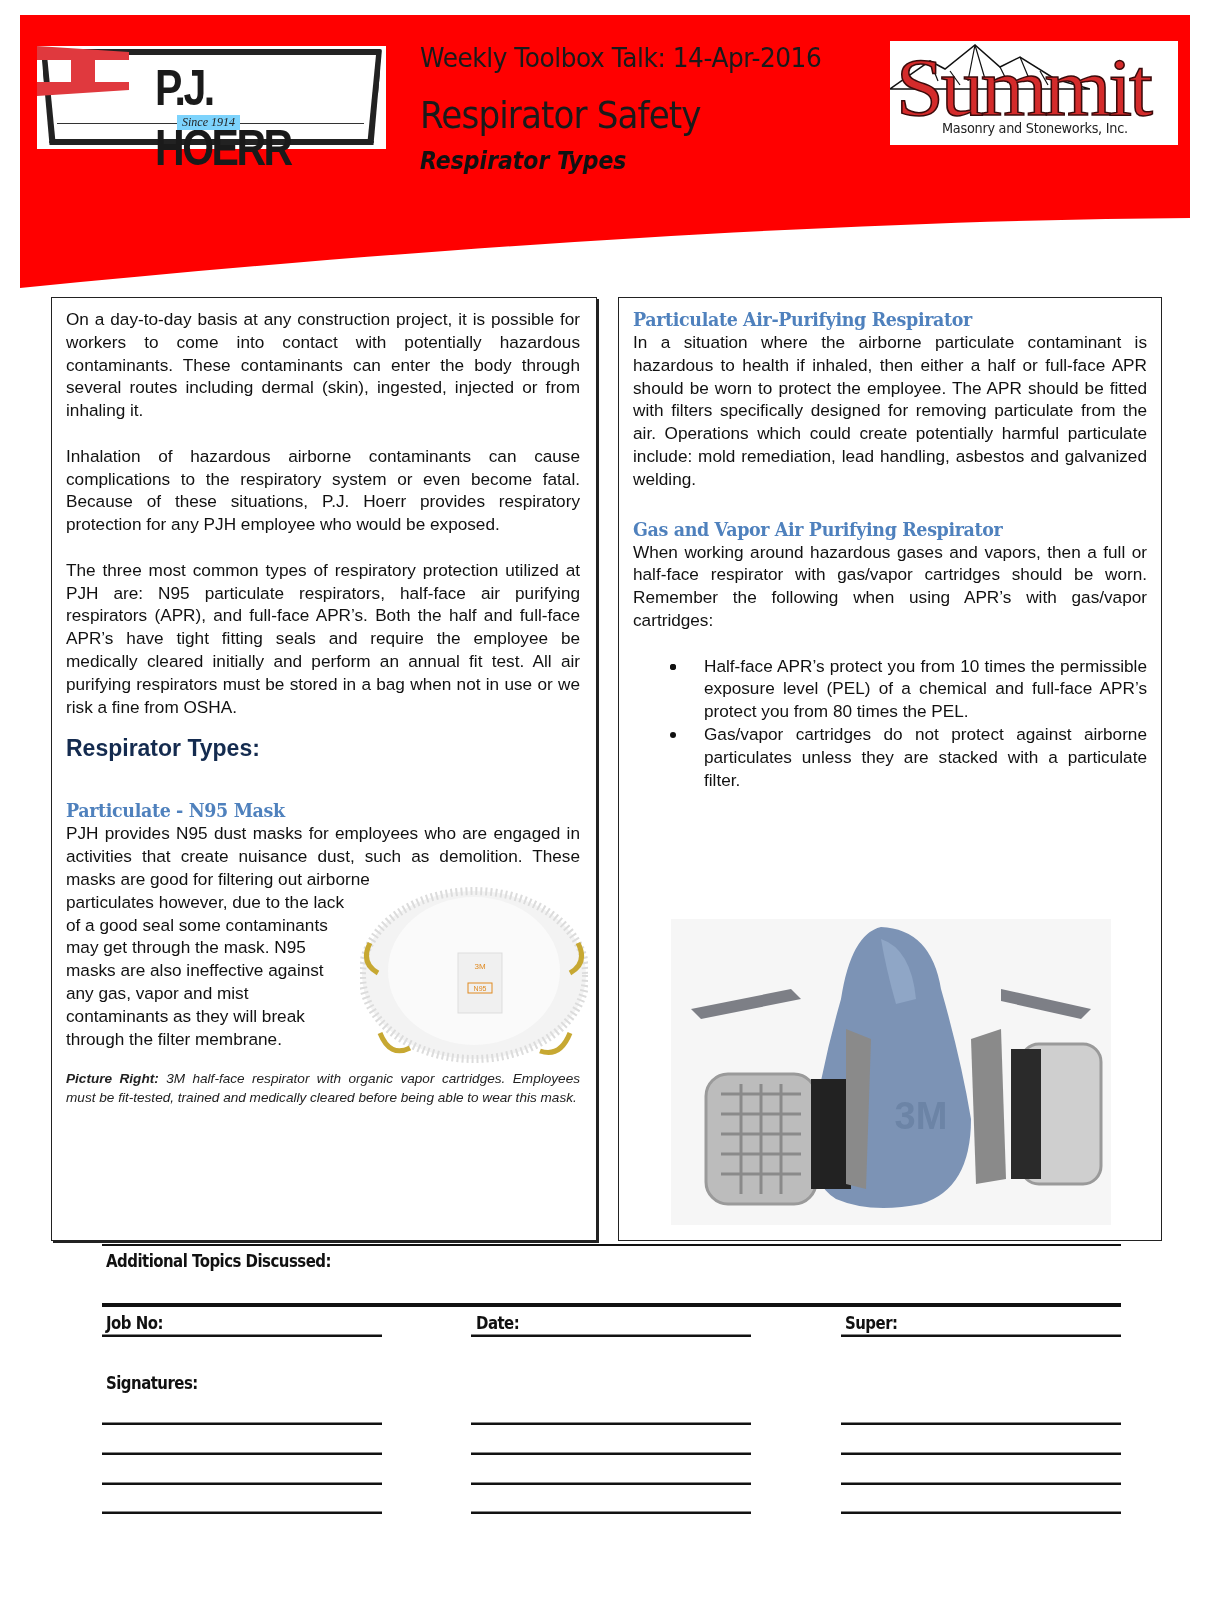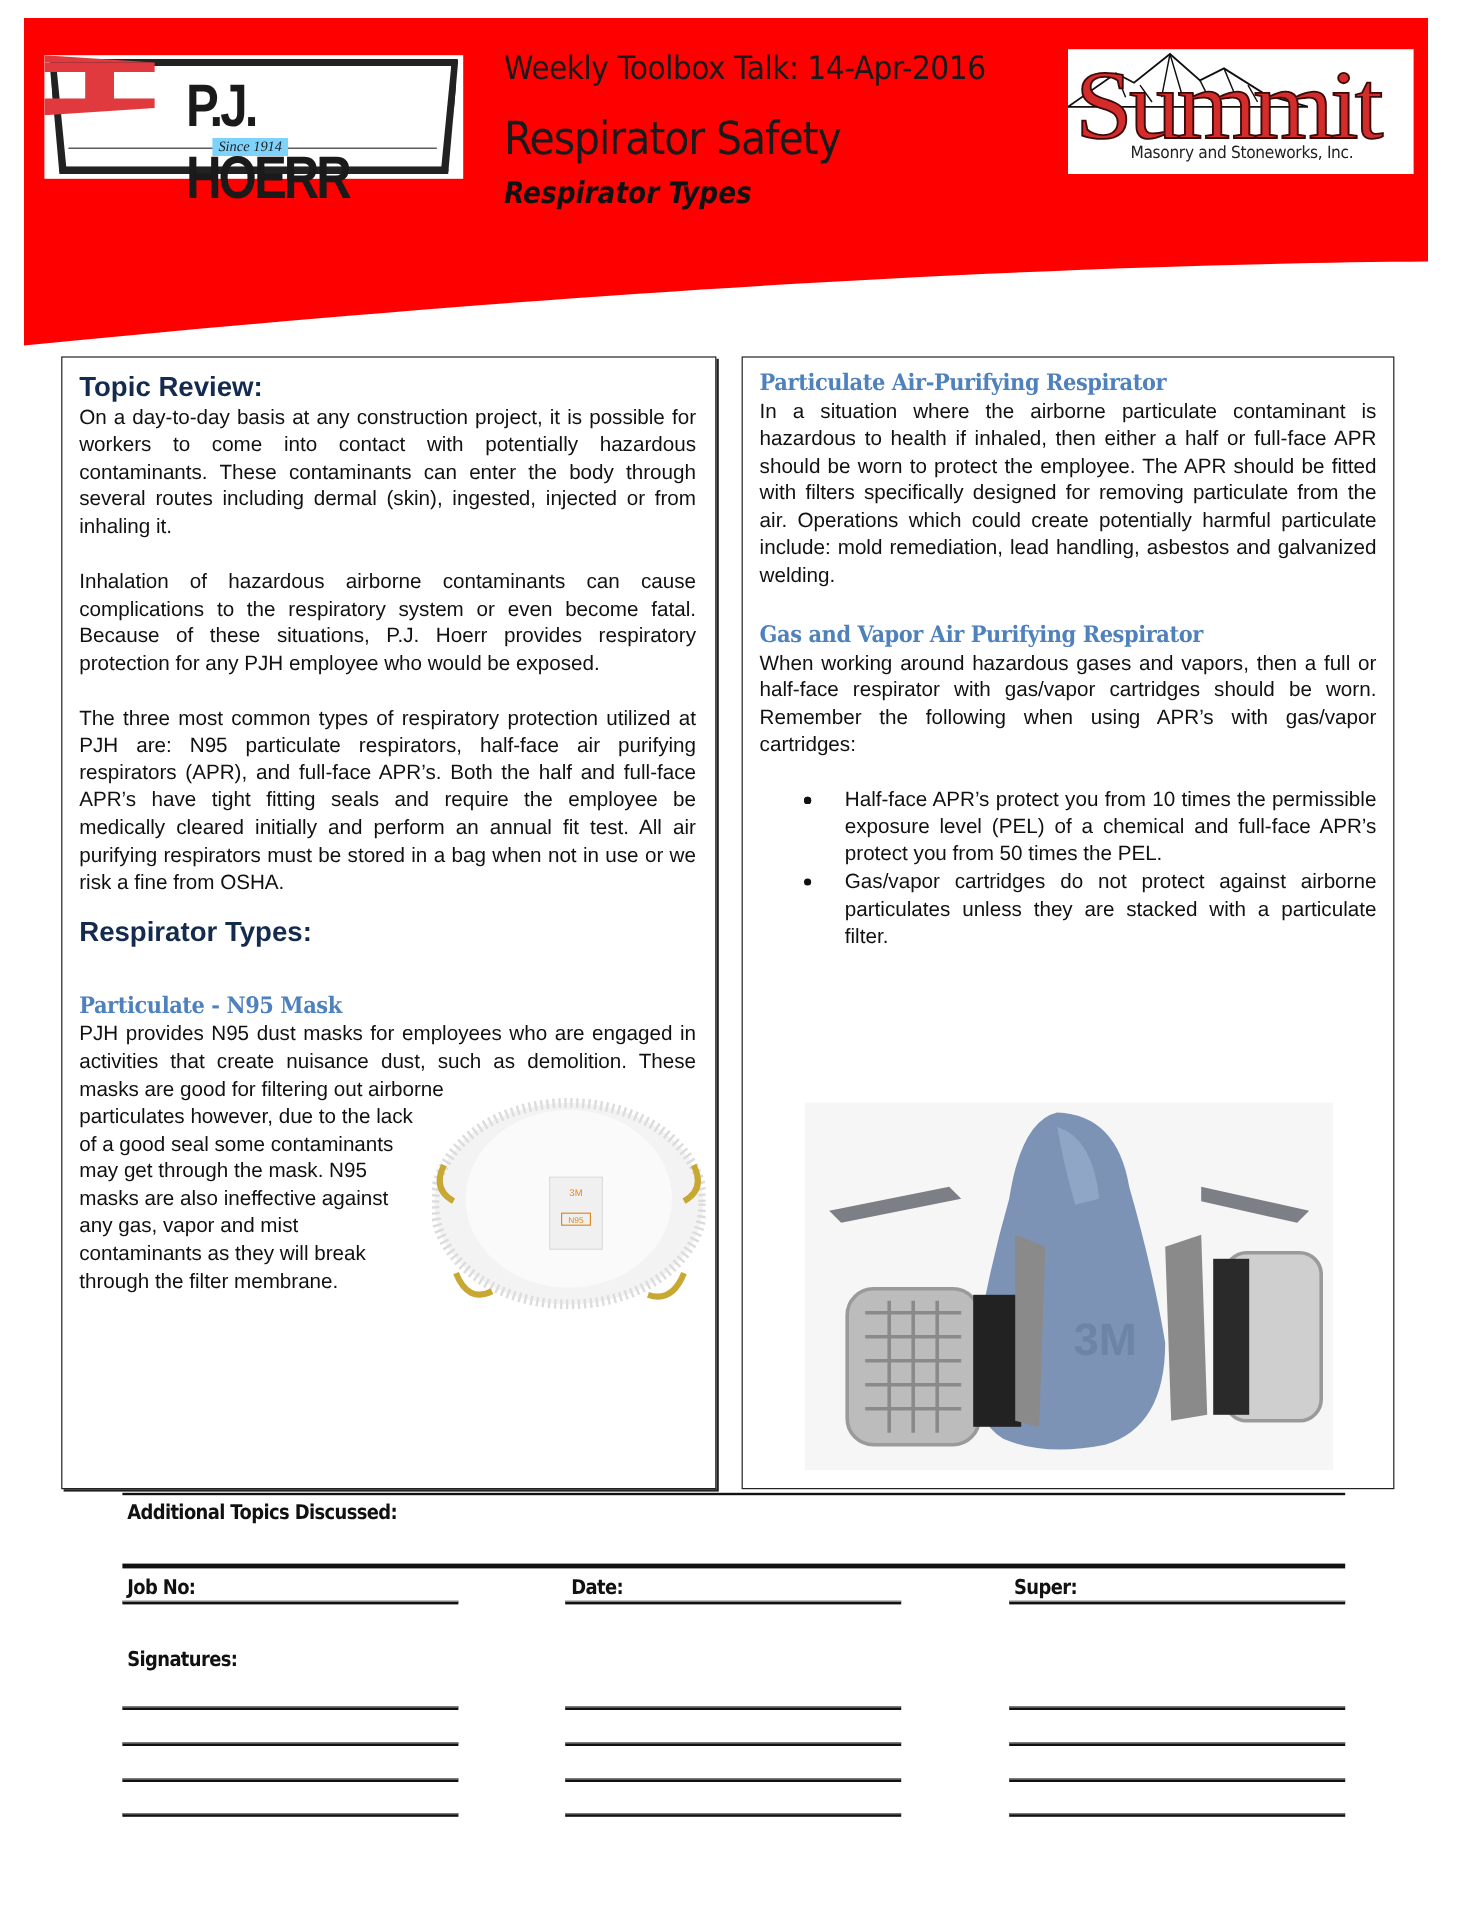--- a/index.html
+++ b/index.html
@@ -100,21 +100,20 @@
       <path d="M0 48 L40 20 L55 28 L85 4 L110 26 L130 16 L165 38 L200 48 Z" fill="none" stroke="#111" stroke-width="1.5"></path>
       <path d="M40 20 L48 40 M85 4 L78 40 M85 4 L95 38 M110 26 L118 42 M130 16 L140 40 M60 30 L70 44 M150 30 L158 44" stroke="#111" stroke-width="1.2" fill="none"></path>
     </svg>
     <div class="summit-word">Summit</div>
     <div class="summit-tag">Masonry and Stoneworks, Inc.</div>
   </div>
 </div>
 
 <div class="box left">
   <div class="inner-pad">
-    <div class="h-main">Topic Review:</div>
     <p class="para">On a day-to-day basis at any construction project, it is possible for workers to come into contact with potentially hazardous contaminants.  These contaminants can enter the body through several routes including dermal (skin), ingested, injected or from inhaling it.</p>
     <div class="gap"></div>
     <p class="para">Inhalation of hazardous airborne contaminants can cause complications to the respiratory system or even become fatal.  Because of these situations, P.J. Hoerr provides respiratory protection for any PJH employee who would be exposed.</p>
     <div class="gap"></div>
     <p class="para">The three most common types of respiratory protection utilized at PJH are: N95 particulate respirators, half-face air purifying respirators (APR), and full-face APR’s.  Both the half and full-face APR’s have tight fitting seals and require the employee be medically cleared initially and perform an annual fit test.  All air purifying respirators must be stored in a bag when not in use or we risk a fine from OSHA.</p>
 
     <div class="h-main" style="margin-top:16px;">Respirator Types:</div>
 
     <div class="h-sub" style="margin-top:36px;">Particulate - N95 Mask</div>
     <p class="para">PJH provides N95 dust masks for employees who are engaged in activities that create nuisance dust, such as demolition.  These masks are good for filtering out airborne</p>
@@ -128,34 +127,37 @@
         <path d="M218 60 Q228 80 210 90" stroke="#c7a832" stroke-width="5" fill="none"></path>
         <path d="M20 150 Q30 175 50 165" stroke="#c7a832" stroke-width="5" fill="none"></path>
         <path d="M210 150 Q200 175 180 168" stroke="#c7a832" stroke-width="5" fill="none"></path>
         <rect x="98" y="70" width="44" height="60" fill="#f0f0f0" stroke="#ddd"></rect>
         <text x="120" y="86" font-size="8" fill="#e08a20" text-anchor="middle" font-family="Liberation Sans, sans-serif">3M</text>
         <rect x="108" y="100" width="24" height="10" fill="none" stroke="#e08a20"></rect>
         <text x="120" y="108" font-size="7" fill="#e08a20" text-anchor="middle" font-family="Liberation Sans, sans-serif">N95</text>
       </svg>
     </div>
 
+    <p class="caption">
+      <b>Picture Right:</b><span> 3M half-face respirator with organic vapor cartridges. Employees must be fit-tested, trained and medically cleared before being able to wear this mask.</span>
+    </p>
   </div>
 </div>
 
 <div class="box right">
   <div class="inner-pad">
     <div class="h-sub">Particulate Air-Purifying Respirator</div>
     <p class="para">In a situation where the airborne particulate contaminant is hazardous to health if inhaled, then either a half or full-face APR should be worn to protect the employee.  The APR should be fitted with filters specifically designed for removing particulate from the air.  Operations which could create potentially harmful particulate include: mold remediation, lead handling, asbestos and galvanized welding.</p>
 
     <div class="h-sub" style="margin-top:26px;">Gas and Vapor Air Purifying Respirator</div>
     <p class="para">When working around hazardous gases and vapors, then a full or half-face respirator with gas/vapor cartridges should be worn.  Remember the following when using APR’s with gas/vapor cartridges:</p>
 
     <ul class="bullets">
       <li><span class="dot"></span></li>
-      <li><span class="dot"></span><span>Half-face APR’s protect you from 10 times the permissible exposure level (PEL) of a chemical and full-face APR’s protect you from 50 times the PEL.</span></li>
+      <li><span class="dot"></span><span>Half-face APR’s protect you from 10 times the permissible exposure level (PEL) of a chemical and full-face APR’s protect you from 80 times the PEL.</span></li>
       <li><span class="dot"></span><span>Gas/vapor cartridges do not protect against airborne particulates unless they are stacked with a particulate filter.</span></li>
     </ul>
   </div>
 
   <svg class="apr-img" viewBox="0 0 440 306">
     <rect width="440" height="306" fill="#f6f6f6"></rect>
     <path d="M20 90 L120 70 L130 80 L30 100 Z" fill="#7d7f86"></path>
     <path d="M330 70 L420 90 L410 100 L330 82 Z" fill="#7d7f86"></path>
     <path d="M210 8 Q260 10 270 70 Q290 140 300 200 Q300 270 250 285 Q200 295 165 280 Q140 265 140 220 Q150 150 170 80 Q180 15 210 8 Z" fill="#7c93b5"></path>
     <path d="M210 20 Q240 30 245 80 L225 85 Q215 50 210 20 Z" fill="#8fa6c6"></path>

